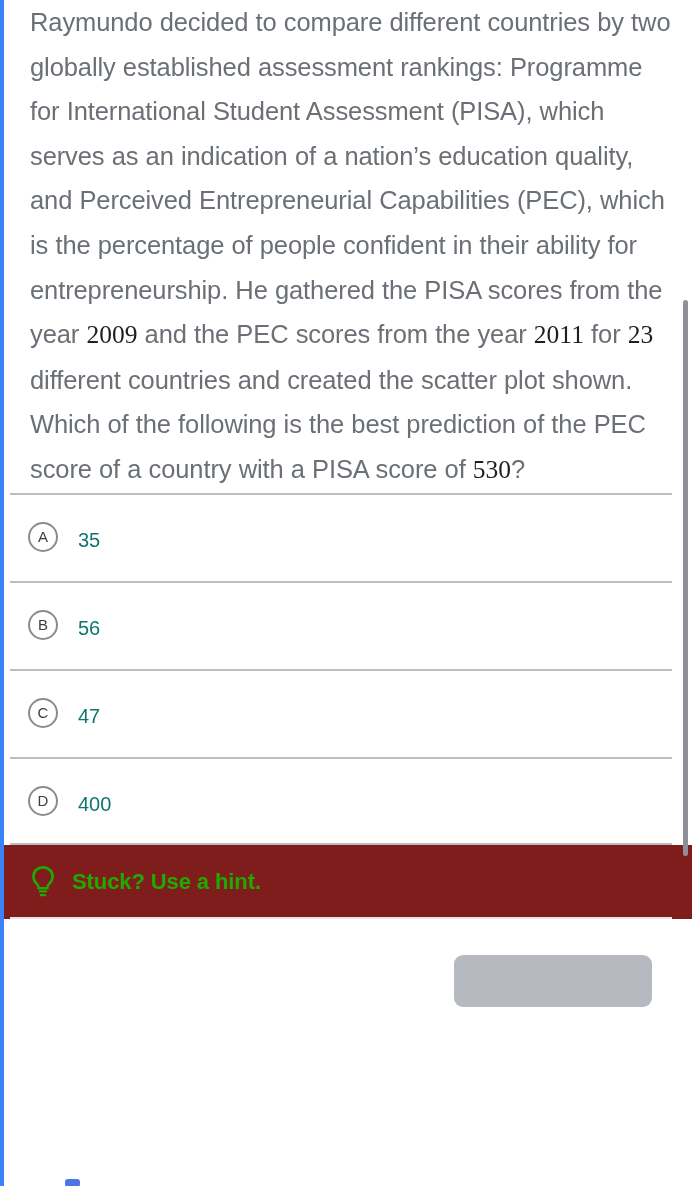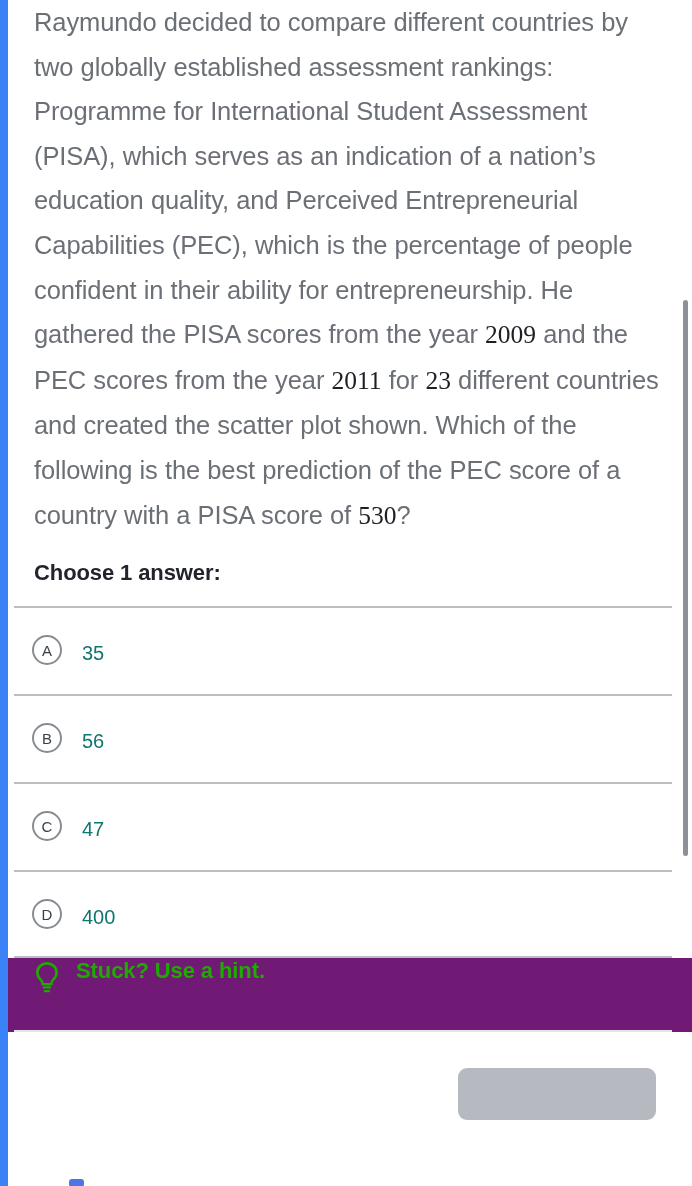--- a/index.html
+++ b/index.html
@@ -16,21 +16,21 @@
   }
 
   
   #exercise-frame {
     position: absolute;
     left: 0;
     top: 0;
     width: 692px;
     height: 1186px;
     box-sizing: border-box;
-    border-left: 8px solid #3b82f6;
+    border-left: 4px solid #3b82f6;
     background: #ffffff;
     overflow: hidden;
   }
 
   
   #question-stem {
     padding: 0 18px 0 26px;
     margin: 0;
     font-size: 25.5px;
     line-height: 44.6px;
@@ -110,23 +110,23 @@
     font-size: 20px;
     color: #0f766e;
     line-height: 1;
     padding-top: 6px;
   }
 
   
   #hint-bar {
     position: relative;
     display: flex;
-    align-items: flex-start;
+    align-items: center;
     height: 74px;
-    background: #701a75;
+    background: #7f1d1d;
     padding-left: 22px;
     box-sizing: border-box;
     cursor: pointer;
   }
   #hint-bar::after {
     content: "";
     position: absolute;
     left: 6px;
     right: 20px;
     bottom: 0;
@@ -187,21 +187,20 @@
     border-radius: 3px;
   }
 </style>
 </head>
 <body>
 
 <div id="exercise-frame">
 
   <p id="question-stem">Raymundo decided to compare different countries by two globally established assessment rankings: Programme for International Student Assessment (PISA), which serves as an indication of a nation’s education quality, and Perceived Entrepreneurial Capabilities (PEC), which is the percentage of people confident in their ability for entrepreneurship. He gathered the PISA scores from the year <span class="mathnum">2009</span> and the PEC scores from the year <span class="mathnum">2011</span> for <span class="mathnum">23</span> different countries and created the scatter plot shown. Which of the following is the best prediction of the PEC score of a country with a PISA score of <span class="mathnum">530</span>?</p>
 
-  <h2 id="choose-header">Choose 1 answer:</h2>
 
   <ul id="answer-list">
 
     <li class="answer-row">
       <span class="choice-bubble">A</span>
       <span class="choice-value">35</span>
     </li>
 
     <li class="answer-row">
       <span class="choice-bubble">B</span>

